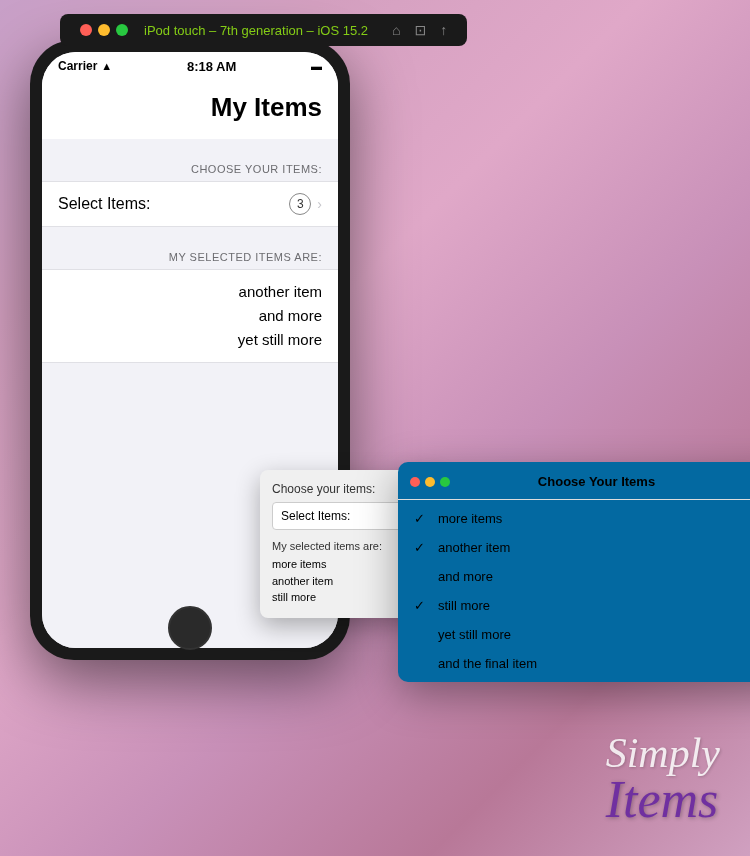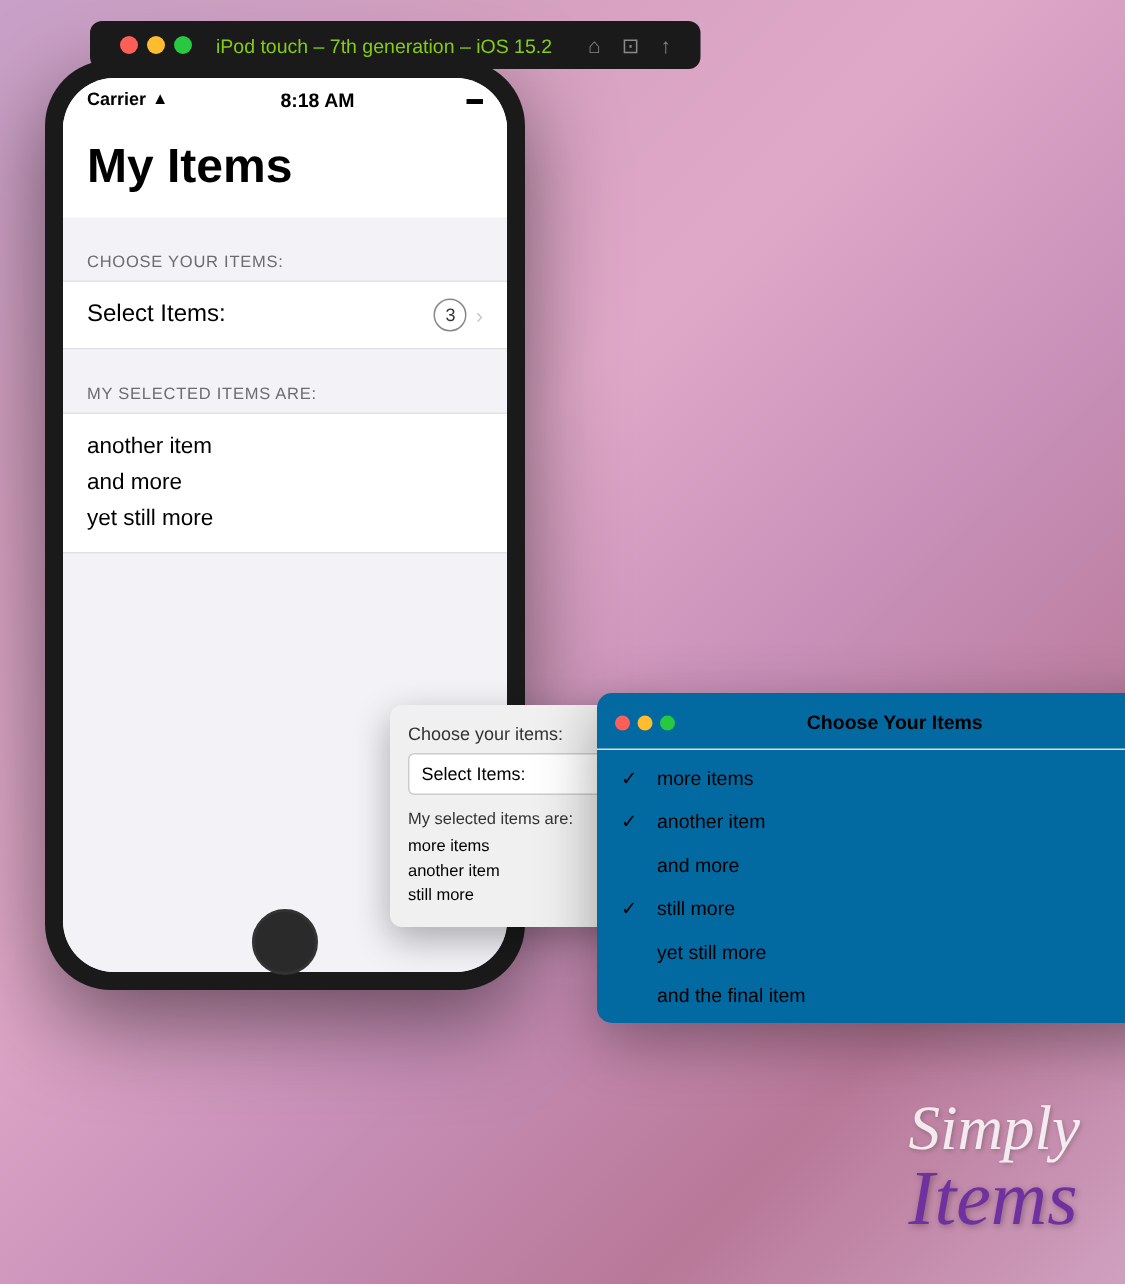--- a/index.html
+++ b/index.html
@@ -75,20 +75,21 @@
     }
 
     .iphone-screen {
       width: 100%;
       height: 100%;
       background: #f2f2f7;
       border-radius: 34px;
       overflow: hidden;
       display: flex;
       flex-direction: column;
+      text-align: right;
     }
 
     .ios-statusbar {
       background: white;
       display: flex;
       justify-content: space-between;
       align-items: center;
       padding: 4px 16px;
       font-size: 12px;
       font-weight: 600;
@@ -105,21 +106,21 @@
     .ios-content {
       flex: 1;
       background: #f2f2f7;
       overflow: hidden;
       padding: 0;
     }
 
     .ios-page-title {
       background: white;
       padding: 12px 16px 16px;
-      font-size: 32px;
+      font-size: 26px;
       font-weight: 700;
       color: #000;
     }
 
     .ios-section {
       margin-top: 24px;
     }
 
     .ios-section-header {
       font-size: 11px;

